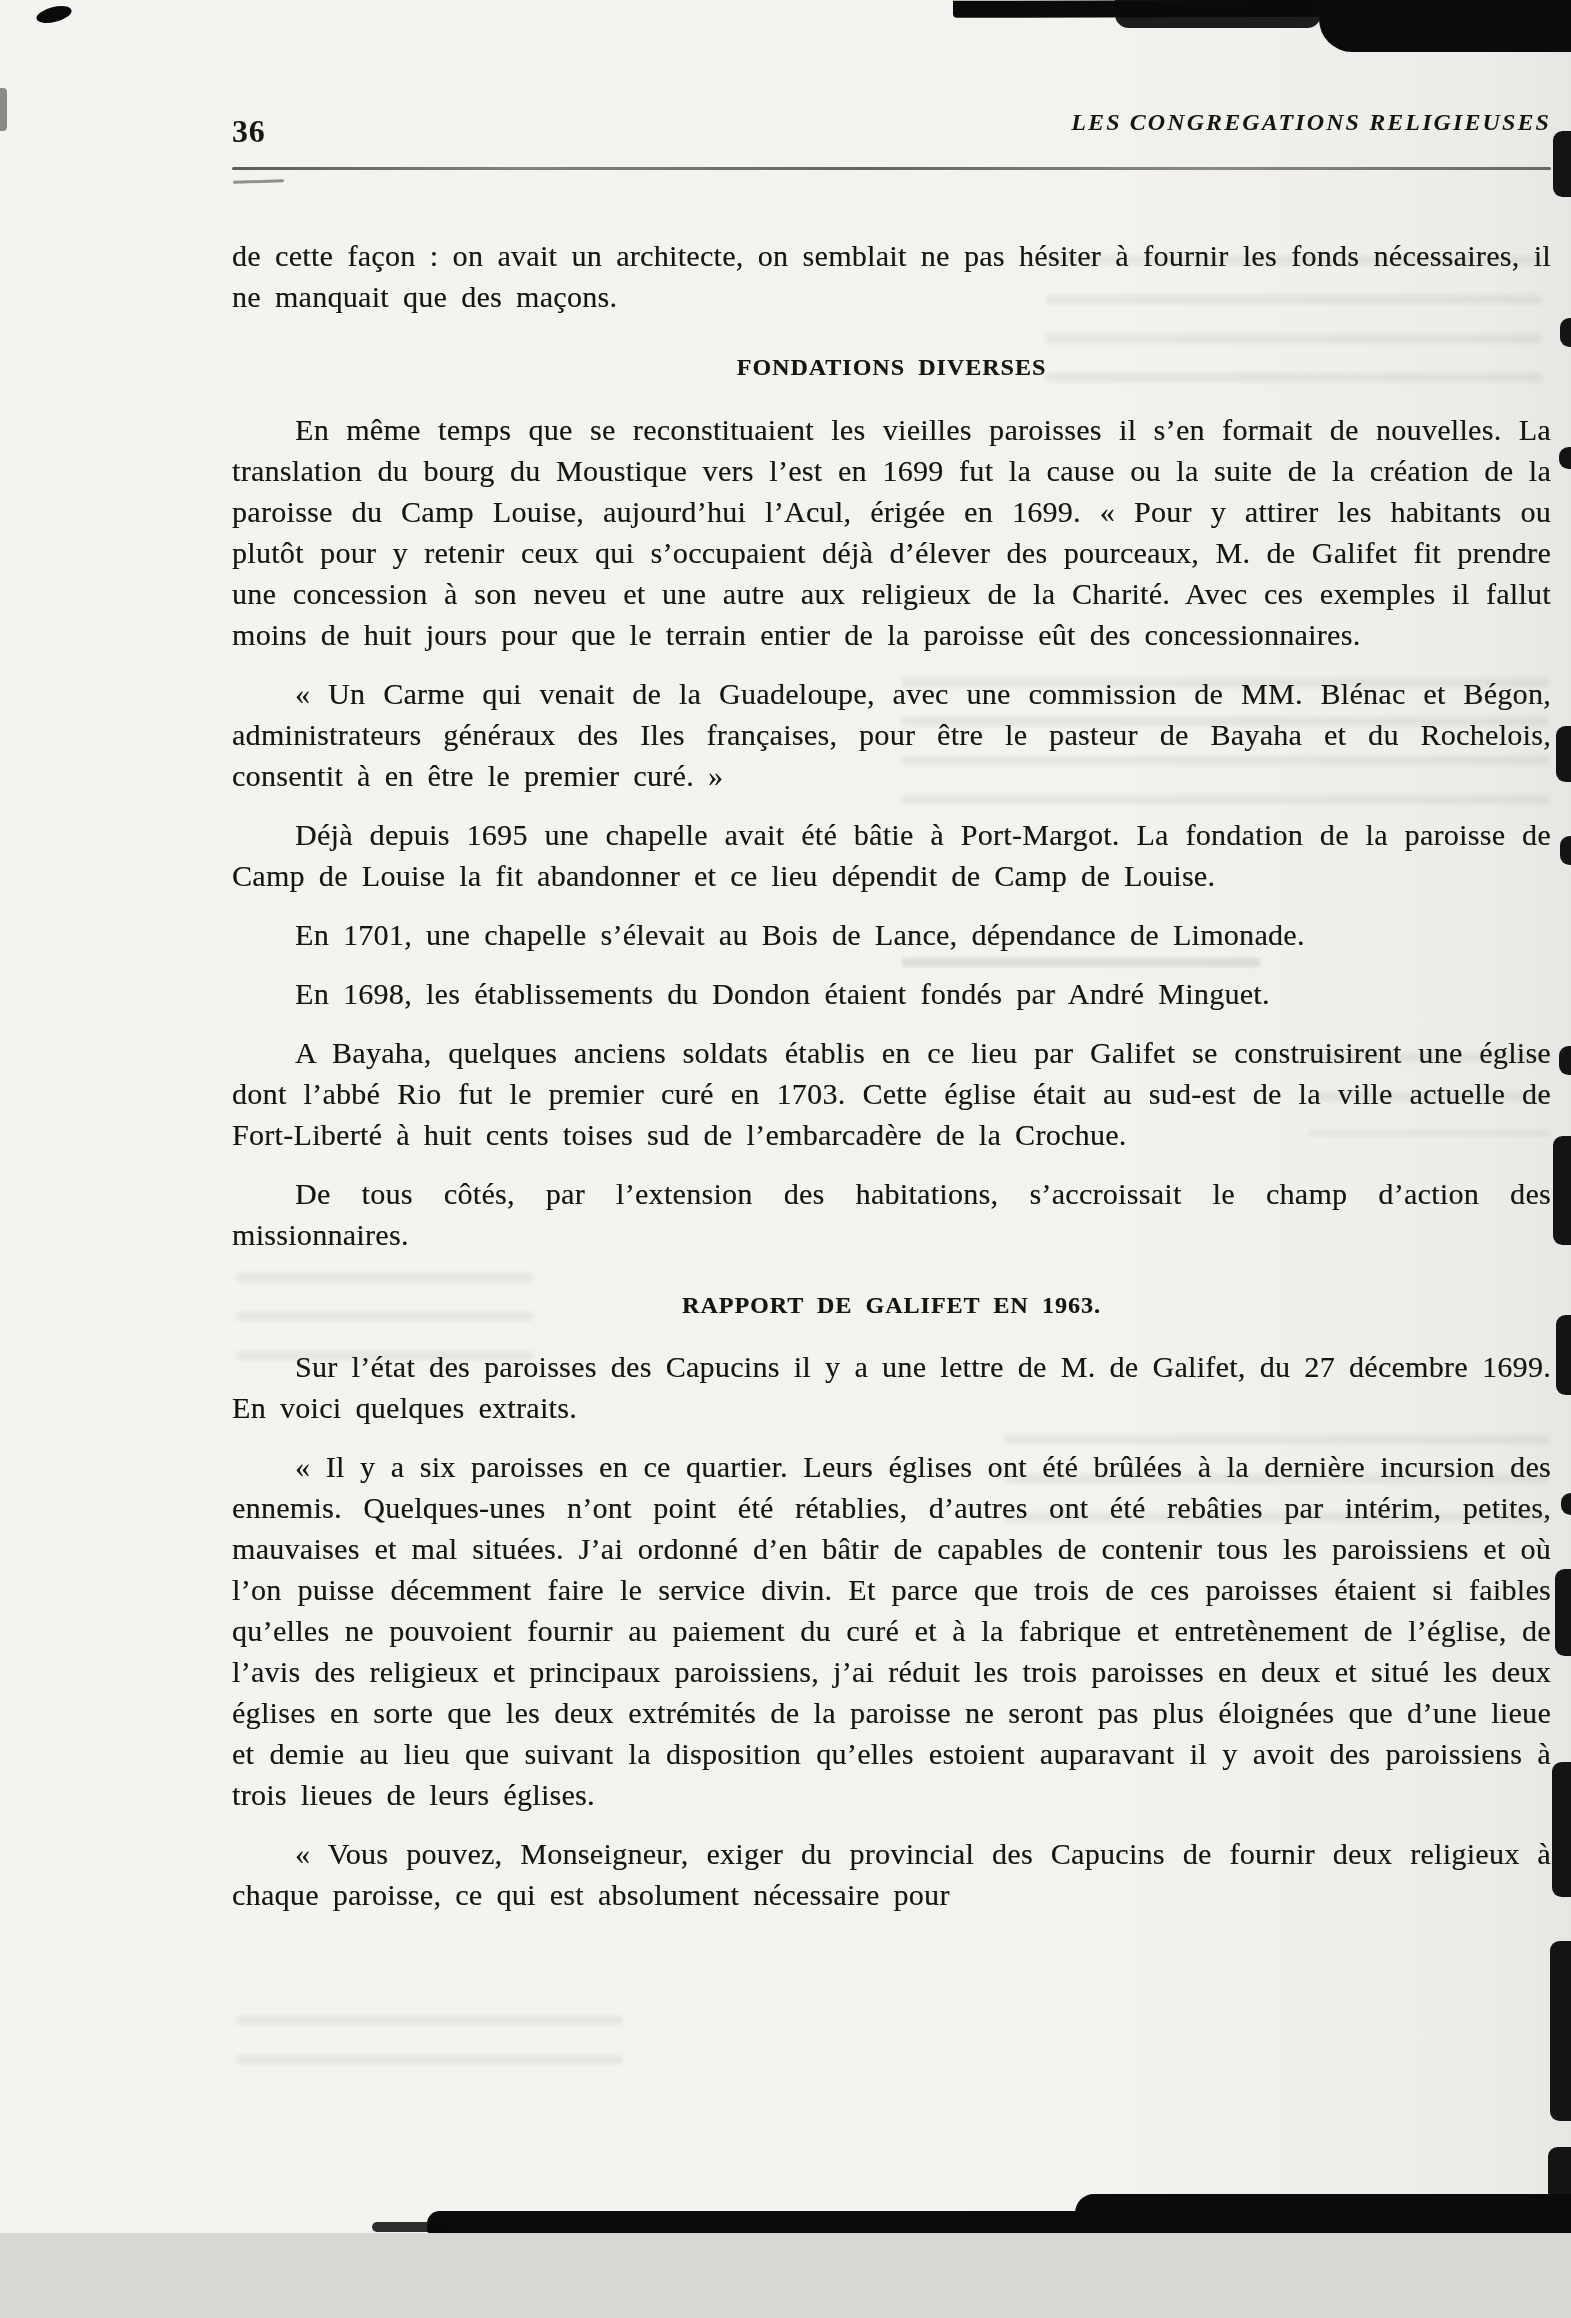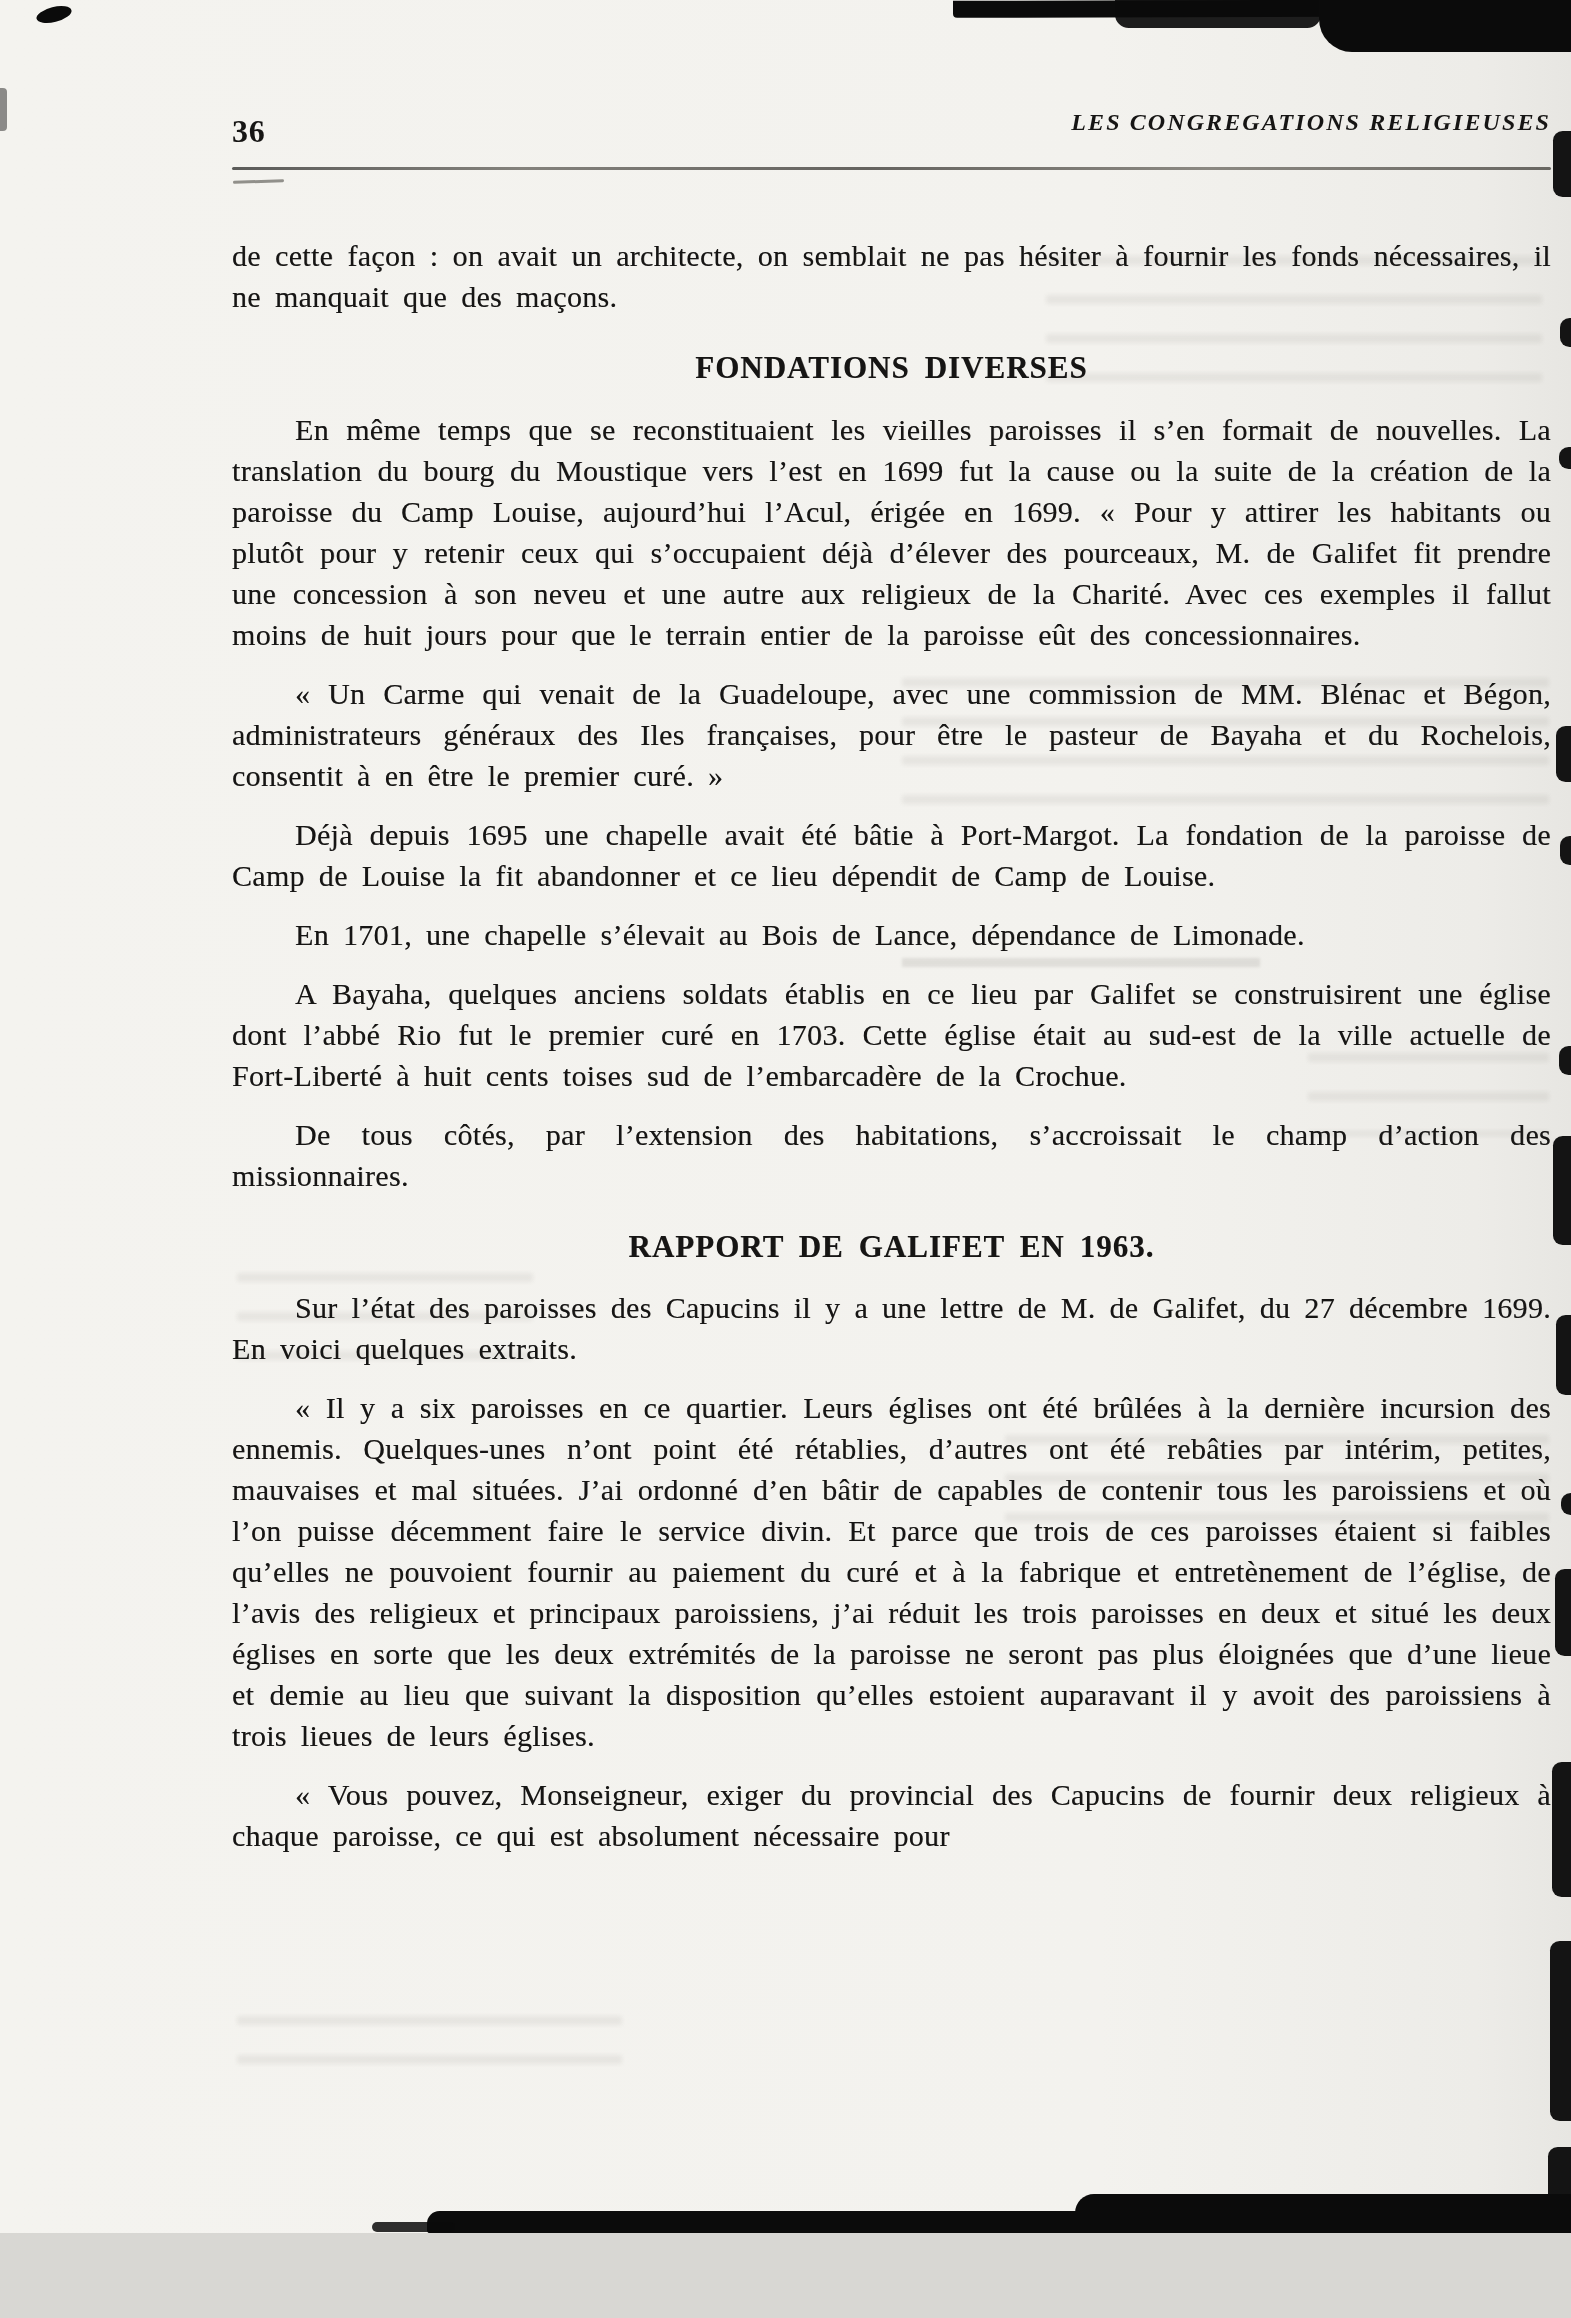--- a/index.html
+++ b/index.html
@@ -81,21 +81,21 @@
   }
   .para {
     margin: 0 0 18px 0;
     text-indent: 63px;
   }
   .para.no-indent {
     text-indent: 0;
   }
   .section-heading {
     margin: 30px 0 20.6px 0;
-    font-size: 31px;
+    font-size: 24px;
     font-weight: 700;
     text-align: center;
     letter-spacing: 1px;
     line-height: 41px;
   }
   
   .artifact {
     position: absolute;
     background: #0b0b0b;
   }
@@ -166,20 +166,21 @@
   <div class="head-rule"></div>
   <div class="head-rule-squiggle"></div>
 
   <main class="text-block">
     <p class="para no-indent">de cette façon : on avait un architecte, on semblait ne pas hésiter à fournir les fonds nécessaires, il ne manquait que des maçons.</p>
     <h2 class="section-heading">FONDATIONS DIVERSES</h2>
     <p class="para">En même temps que se reconstituaient les vieilles paroisses il s’en formait de nouvelles. La translation du bourg du Moustique vers l’est en 1699 fut la cause ou la suite de la création de la paroisse du Camp Louise, aujourd’hui l’Acul, érigée en 1699. « Pour y attirer les habitants ou plutôt pour y retenir ceux qui s’occupaient déjà d’élever des pourceaux, M. de Galifet fit prendre une concession à son neveu et une autre aux religieux de la Charité. Avec ces exemples il fallut moins de huit jours pour que le terrain entier de la paroisse eût des concessionnaires.</p>
     <p class="para">« Un Carme qui venait de la Guadeloupe, avec une commission de MM. Blénac et Bégon, administrateurs généraux des Iles françaises, pour être le pasteur de Bayaha et du Rochelois, consentit à en être le premier curé. »</p>
     <p class="para">Déjà depuis 1695 une chapelle avait été bâtie à Port-Margot. La fondation de la paroisse de Camp de Louise la fit abandonner et ce lieu dépendit de Camp de Louise.</p>
     <p class="para">En 1701, une chapelle s’élevait au Bois de Lance, dépendance de Limonade.</p>
+    <p class="para">En 1698, les établissements du Dondon étaient fondés par André Minguet.</p>
     <p class="para">A Bayaha, quelques anciens soldats établis en ce lieu par Galifet se construisirent une église dont l’abbé Rio fut le premier curé en 1703. Cette église était au sud-est de la ville actuelle de Fort-Liberté à huit cents toises sud de l’embarcadère de la Crochue.</p>
     <p class="para">De tous côtés, par l’extension des habitations, s’accroissait le champ d’action des missionnaires.</p>
     <h2 class="section-heading">RAPPORT DE GALIFET EN 1963.</h2>
     <p class="para">Sur l’état des paroisses des Capucins il y a une lettre de M. de Galifet, du 27 décembre 1699. En voici quelques extraits.</p>
     <p class="para">« Il y a six paroisses en ce quartier. Leurs églises ont été brûlées à la dernière incursion des ennemis. Quelques-unes n’ont point été rétablies, d’autres ont été rebâties par intérim, petites, mauvaises et mal situées. J’ai ordonné d’en bâtir de capables de contenir tous les paroissiens et où l’on puisse décemment faire le service divin. Et parce que trois de ces paroisses étaient si faibles qu’elles ne pouvoient fournir au paiement du curé et à la fabrique et entretènement de l’église, de l’avis des religieux et principaux paroissiens, j’ai réduit les trois paroisses en deux et situé les deux églises en sorte que les deux extrémités de la paroisse ne seront pas plus éloignées que d’une lieue et demie au lieu que suivant la disposition qu’elles estoient auparavant il y avoit des paroissiens à trois lieues de leurs églises.</p>
     <p class="para">« Vous pouvez, Monseigneur, exiger du provincial des Capucins de fournir deux religieux à chaque paroisse, ce qui est absolument nécessaire pour</p>
   </main>
 
   <div class="artifact art-top-streak"></div>
   <div class="artifact art-top-mid"></div>

